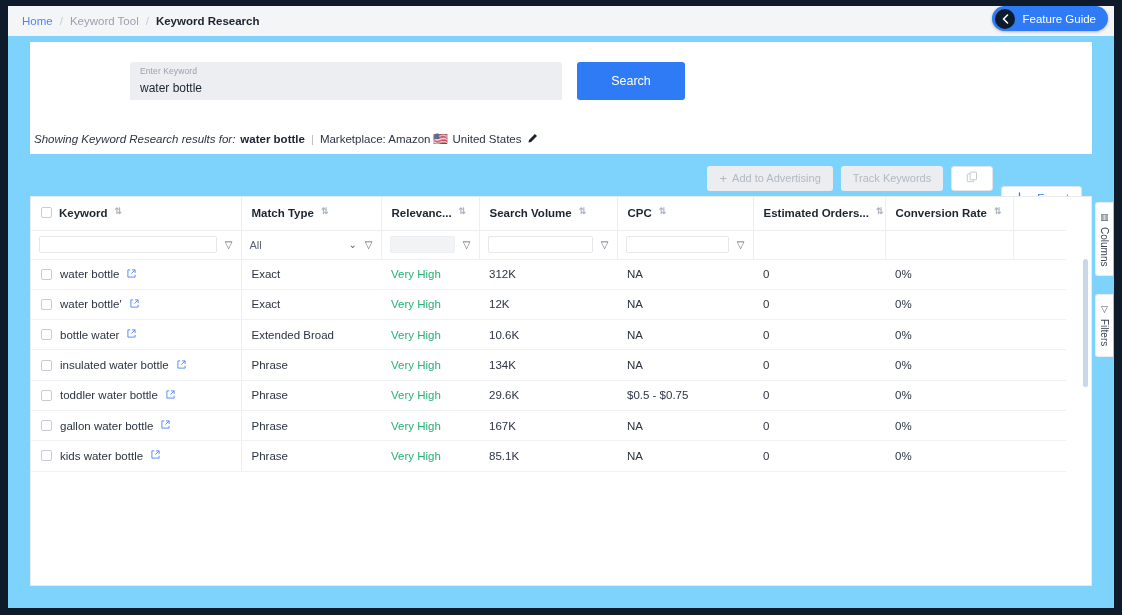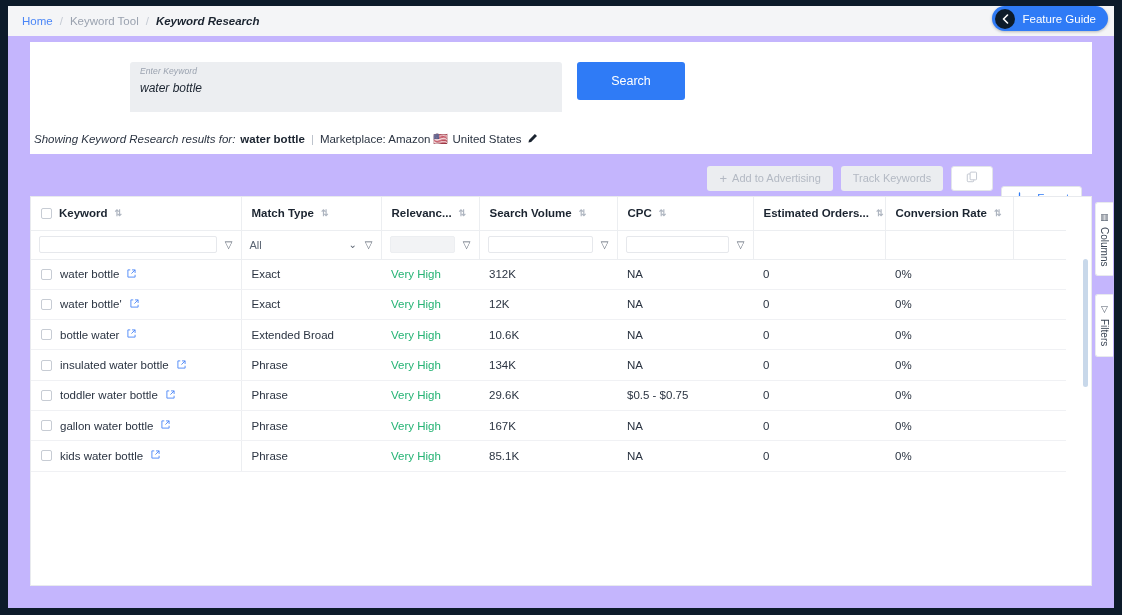--- a/index.html
+++ b/index.html
@@ -6,35 +6,35 @@
   html, body {
     width: 1122px; height: 615px;
     font-family: "Liberation Sans", sans-serif;
     background: #0d1b2a;
     overflow: hidden;
   }
   #frame {
     position: absolute;
     left: 8px; top: 6px;
     width: 1106px; height: 602px;
-    background: #c4b5fd;
+    background: #7dd3fc;
     overflow: hidden;
   }
 
   
   .breadcrumb-bar {
     height: 30px;
     background: #f4f5f7;
     display: flex; align-items: center;
     padding-left: 14px;
     position: relative;
   }
   .crumb { font-size: 11.5px; color: #9aa2af; }
   .crumb.link { color: #4a86f7; }
-  .crumb.current { color: #1b2430; font-weight: bold; font-style: italic; }
+  .crumb.current { color: #1b2430; font-weight: bold; }
   .crumb-sep { font-size: 11.5px; color: #c4cad3; margin: 0 7px; }
 
   .feature-guide {
     position: absolute;
     right: 6px; top: 0;
     height: 25px;
     background: #2f7bf6;
     border-radius: 13px;
     display: flex; align-items: center;
     padding: 0 12px 0 3px;
@@ -54,25 +54,24 @@
   .search-card {
     margin: 6px 22px 0 22px;
     background: #fff;
     height: 82px;
     display: flex; align-items: center;
     position: relative;
   }
   .kw-field {
     position: absolute;
     left: 100px; top: 20px;
-    width: 432px; height: 50px;
+    width: 432px; height: 38px;
     background: #eceef1;
     border-radius: 3px 3px 0 0;
     padding: 4px 10px 0 10px;
-    font-style: italic;
   }
   .kw-label { font-size: 8.5px; color: #9aa2af; letter-spacing: .1px; }
   .kw-value { font-size: 12px; color: #1b2430; margin-top: 5px; }
   .search-btn {
     position: absolute;
     left: 547px; top: 20px;
     width: 108px; height: 38px;
     background: #2f7bf6;
     border: none; border-radius: 3px;
     color: #fff; font-size: 12.5px;
@@ -140,21 +139,21 @@
     font-size: 11.5px;
     color: #1b2430;
     font-weight: bold;
     border-bottom: 1px solid #eceef1;
     border-right: 1px solid #eceef1;
     padding: 0 10px;
     vertical-align: middle;
     white-space: nowrap;
   }
   thead th:last-child { border-right: none; }
-  .th-inner { display: flex; align-items: center; gap: 7px; }
+  .th-inner { display: flex; gap: 7px; }
   .sort-ico { color: #aeb5c0; font-size: 9px; line-height: 1; display: inline-block; }
 
   .filter-row td {
     height: 29px;
     border-bottom: 1px solid #eceef1;
     border-right: 1px solid #eceef1;
     padding: 0 8px;
     background: #fff;
   }
   .filter-row td:last-child { border-right: none; }

